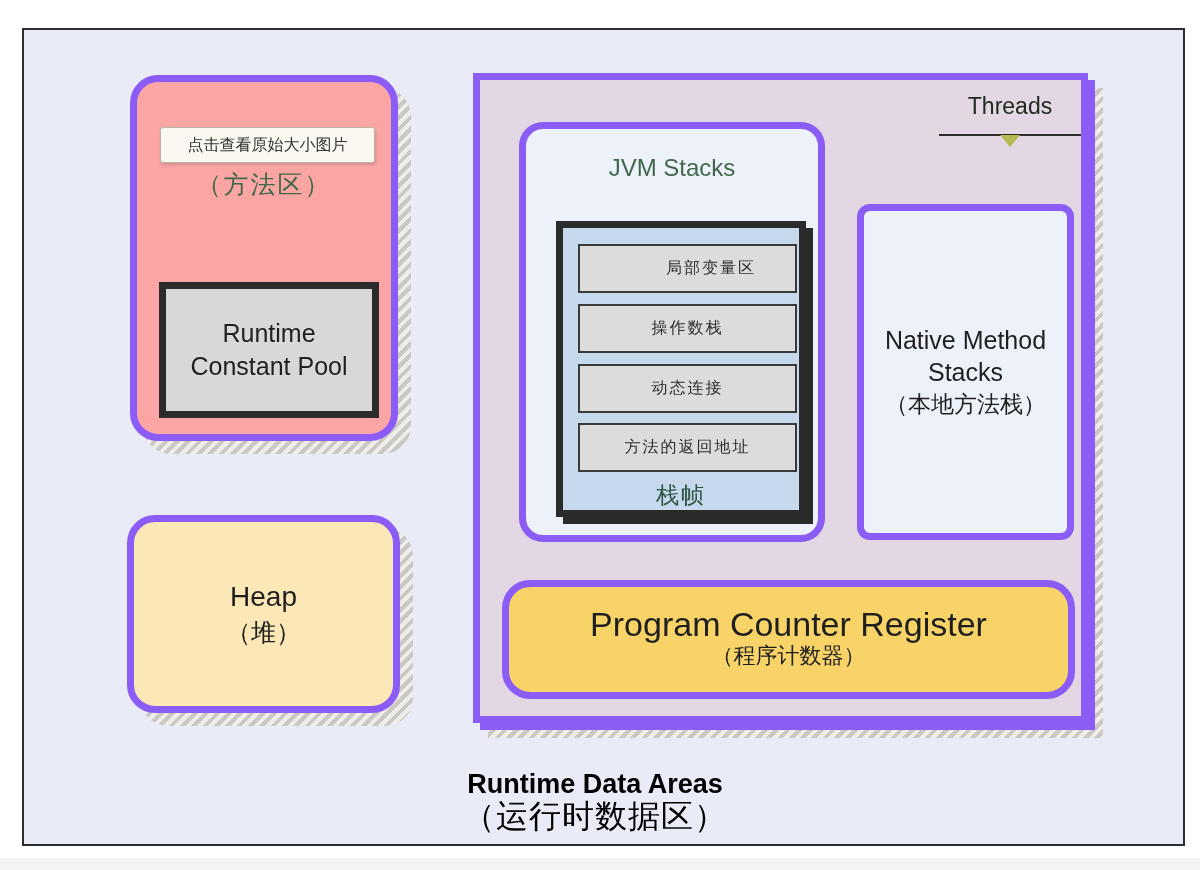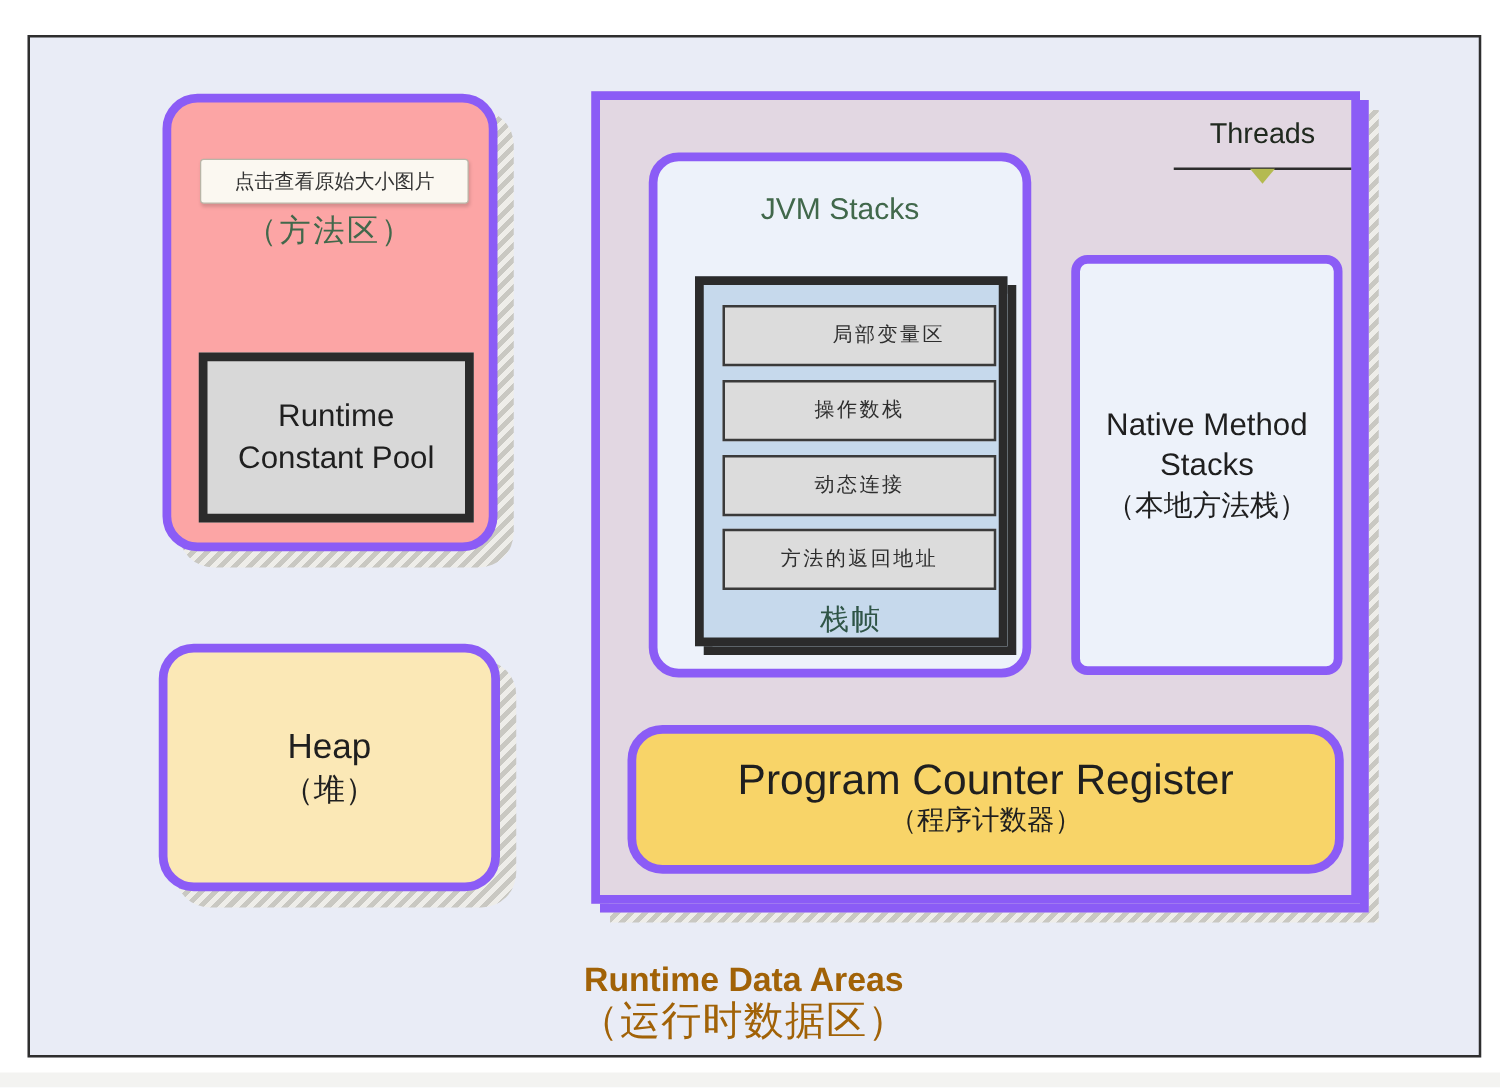--- a/index.html
+++ b/index.html
@@ -19,21 +19,21 @@
   .hatch{
     background:repeating-linear-gradient(135deg,#c9c8c2 0 4px,#eeede9 4px 8px);
   }
   
   .sheet{border:7px solid #8b5cf6;box-sizing:border-box;}
   .round28{border-radius:28px;}
   .round34{border-radius:13px;}
   .round24{border-radius:24px;}
   .center-col{display:flex;flex-direction:column;align-items:center;justify-content:center;text-align:center;}
   .green{color:#41684b;}
-  .dkgreen{color:#a16207;}
+  .dkgreen{color:#000000;}
   .dark{color:#1f1f1f;}
   
   .tooltip{
     left:160px;top:127px;width:213px;height:34px;z-index:40;
     background:#fbf8f1;border:1px solid #b9b5a7;border-radius:3px;
     box-shadow:1px 2px 3px rgba(0,0,0,.15);
     display:flex;align-items:center;justify-content:center;
     font-size:16px;color:#333;white-space:nowrap;
   }
   

